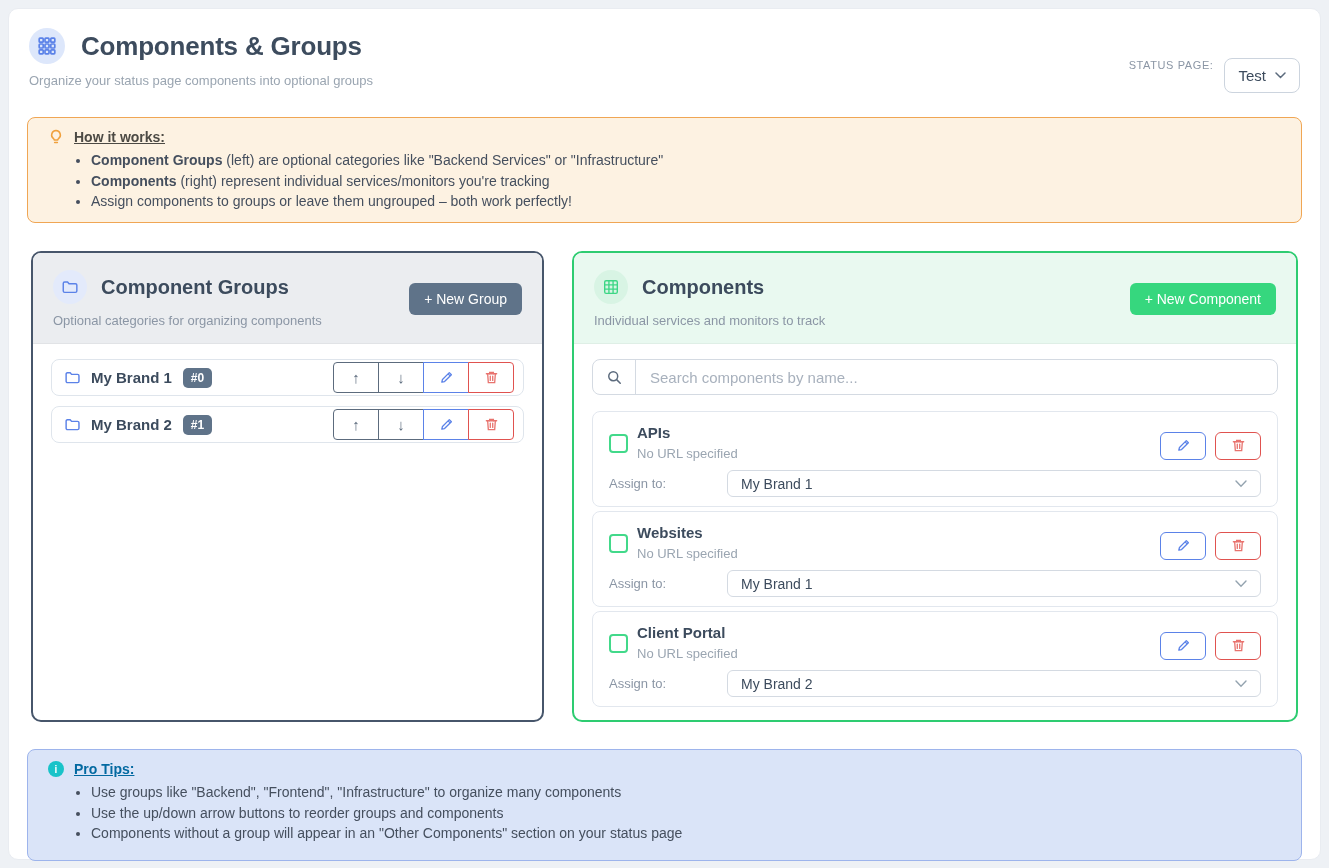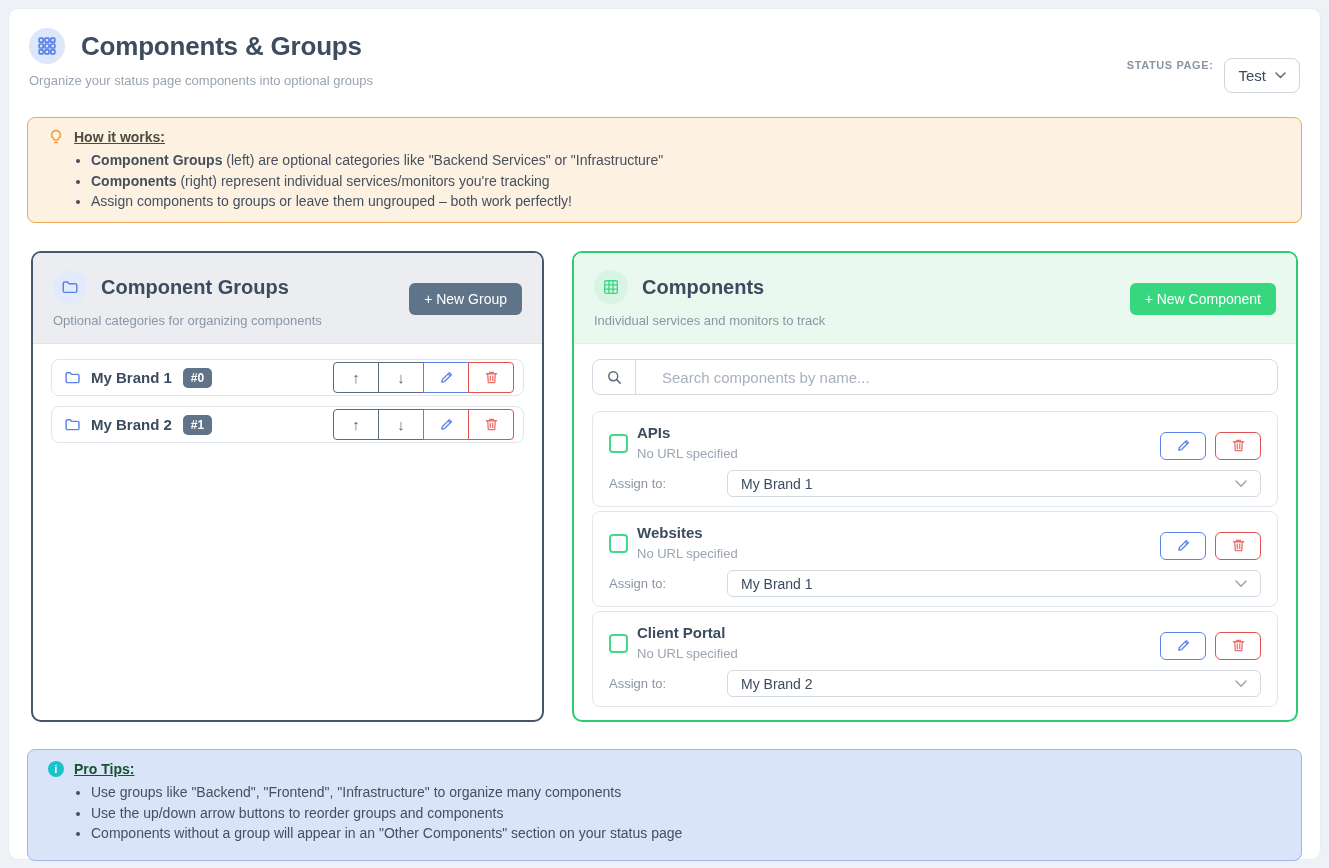--- a/index.html
+++ b/index.html
@@ -8,31 +8,31 @@
   .card{position:absolute;left:8px;top:8px;width:1313px;height:852px;background:#fff;
         border:1px solid #e9ecf1;border-radius:10px;box-sizing:border-box;padding:19px 18px 12px;}
   
   .page-header{display:flex;justify-content:space-between;align-items:flex-start;padding:0 2px;}
   .title-row{display:flex;align-items:center;gap:16px;}
   .hdr-icon-circle{width:36px;height:36px;border-radius:50%;background:#dde7fb;
         display:flex;align-items:center;justify-content:center;flex:none;}
   h1{margin:0;font-size:26px;font-weight:600;color:#3d4c5e;letter-spacing:-0.2px;}
   .page-subtitle{margin-top:9px;font-size:13px;color:#9aa5b1;}
   .header-right{display:flex;align-items:center;gap:11px;margin-top:9px;}
-  .sp-label{font-size:11px;color:#8b96a5;letter-spacing:0.6px;font-weight:700;}
+  .sp-label{font-size:11px;color:#8b96a5;letter-spacing:0.6px;font-weight:400;}
   .sp-select{display:flex;align-items:center;gap:9px;background:#fff;border:1px solid #ccd4de;
         border-radius:8px;padding:8px 13px;font-size:15px;color:#3c4b5d;cursor:pointer;
         font-family:inherit;margin-top:21px;}
   
   .info-box{border-radius:8px;padding:11px 20px 12px;box-sizing:border-box;}
   .how-box{margin-top:24px;background:#fdf2e2;border:1.5px solid #f0a654;height:106px;}
   .tips-box{margin-top:27px;background:#dae4f8;border:1.5px solid #9db4ec;height:112px;}
   .box-title-row{display:flex;align-items:center;gap:10px;}
   .box-title{font-size:14px;font-weight:700;color:#4c4a44;text-decoration:underline;}
-  .tips-box .box-title{color:#14532d;}
+  .tips-box .box-title{color:#0369a1;}
   .info-box ul{margin:5px 0 0;padding-left:43px;}
   .info-box li{font-size:14px;color:#454f5e;line-height:1.47;margin:0;}
   .info-box li b{font-weight:700;}
   .info-circle{width:16px;height:16px;border-radius:50%;background:#19c3c9;color:#fff;flex:none;
         display:flex;align-items:center;justify-content:center;font-size:10px;font-weight:700;}
   
   .panels{display:grid;grid-template-columns:513px 1fr;gap:28px;margin:28px 4px 0 4px;height:471px;}
   .panel{border-radius:10px;background:#fff;overflow:hidden;box-sizing:border-box;
         display:flex;flex-direction:column;}
   .groups-panel{border:2px solid #47566b;}
@@ -61,21 +61,21 @@
         padding:3px 8px;border-radius:5px;}
   .btn-group{margin-left:auto;display:flex;}
   .seg{width:46px;height:31px;background:#fff;display:flex;align-items:center;justify-content:center;
         border:1px solid #5c6b7d;margin-left:-1px;cursor:pointer;padding:0;position:relative;}
   .seg:first-child{margin-left:0;border-radius:4px 0 0 4px;}
   .seg.arrow{color:#5c6b7d;font-size:15px;}
   .seg.edit{border-color:#5b82e8;color:#5b82e8;z-index:1;}
   .seg.del{border-color:#e0524f;color:#e8736e;border-radius:0 4px 4px 0;z-index:1;}
   
   .search-wrap{display:flex;align-items:stretch;border:1px solid #d4dae2;border-radius:8px;
-        height:36px;overflow:hidden;background:#fff;box-sizing:border-box;gap:12px;}
+        height:36px;overflow:hidden;background:#fff;box-sizing:border-box;}
   .search-icon-box{width:42px;border-right:1px solid #d4dae2;display:flex;align-items:center;
         justify-content:center;color:#5c6b7d;flex:none;}
   .search-wrap input{flex:1;border:none;outline:none;padding:0 14px;font-size:15px;
         color:#3c4b5d;font-family:inherit;background:transparent;}
   .search-wrap input::placeholder{color:#a8b1bd;}
   .comp-list{margin-top:16px;}
   .comp-card{border:1px solid #e2e7ee;border-radius:8px;padding:12px 16px 9px;margin-bottom:4px;
         box-sizing:border-box;}
   .comp-top{display:flex;align-items:center;}
   .checkbox{width:15px;height:15px;border:2px solid #42d98a;border-radius:4px;background:#fff;

